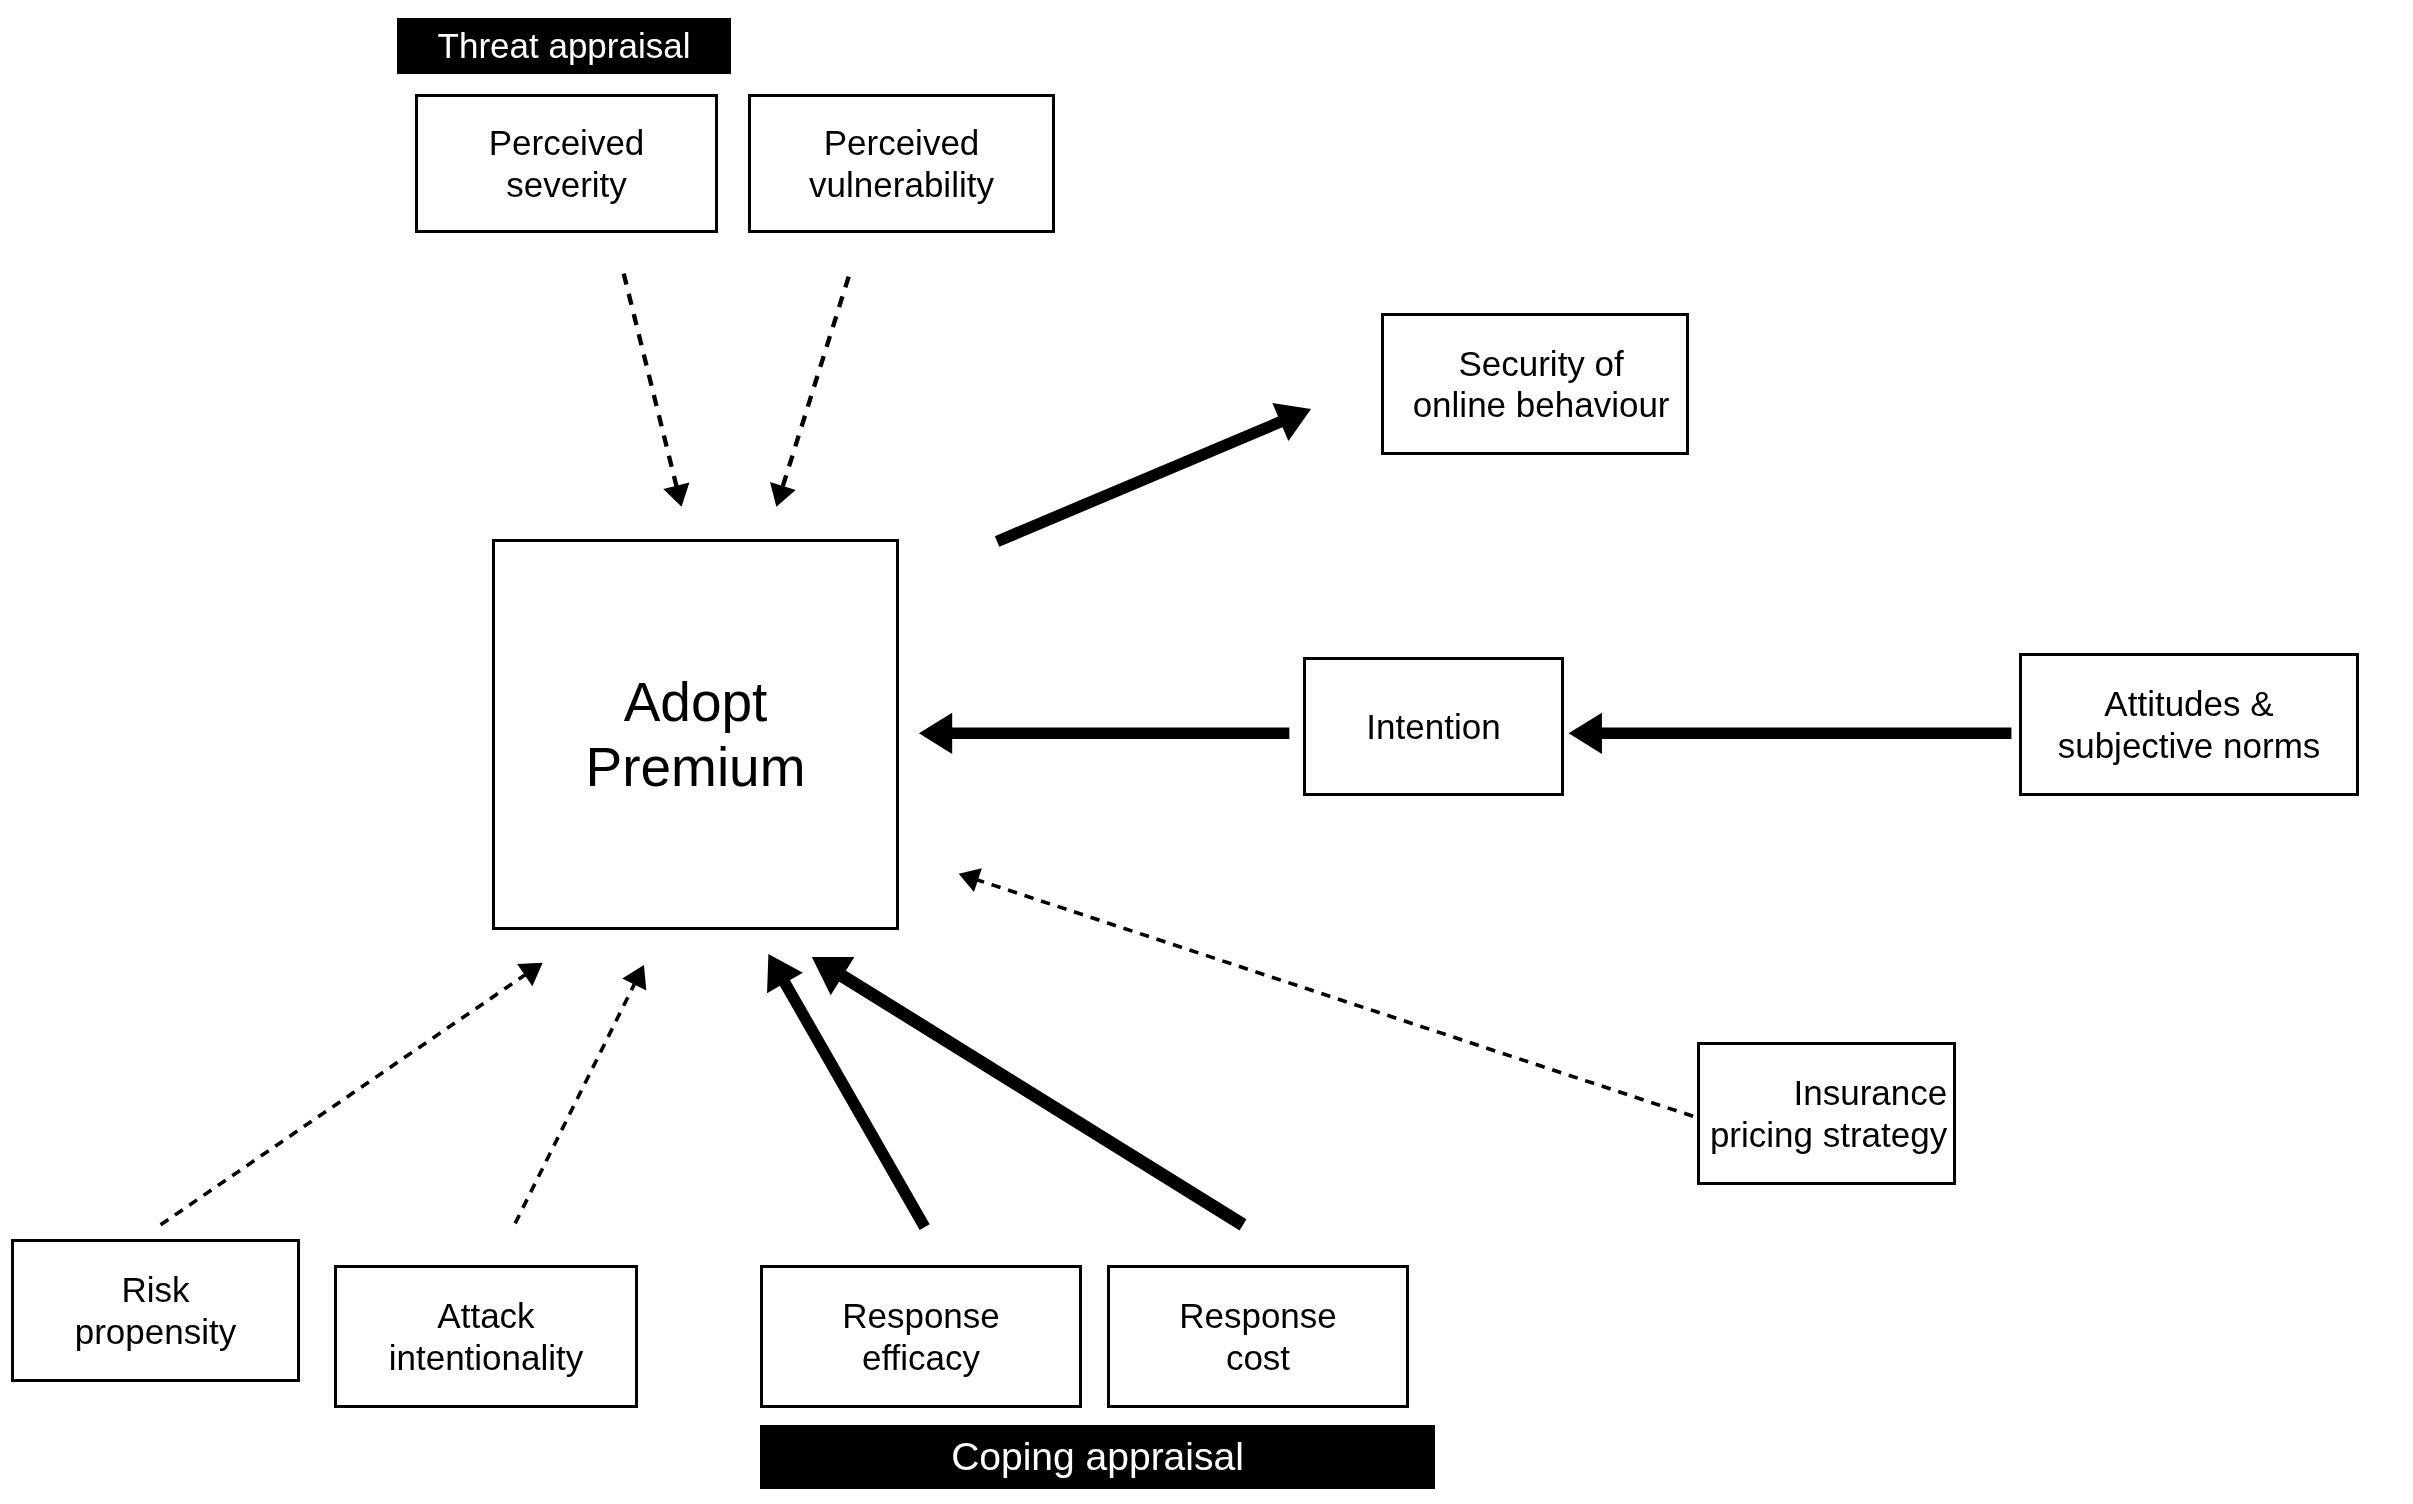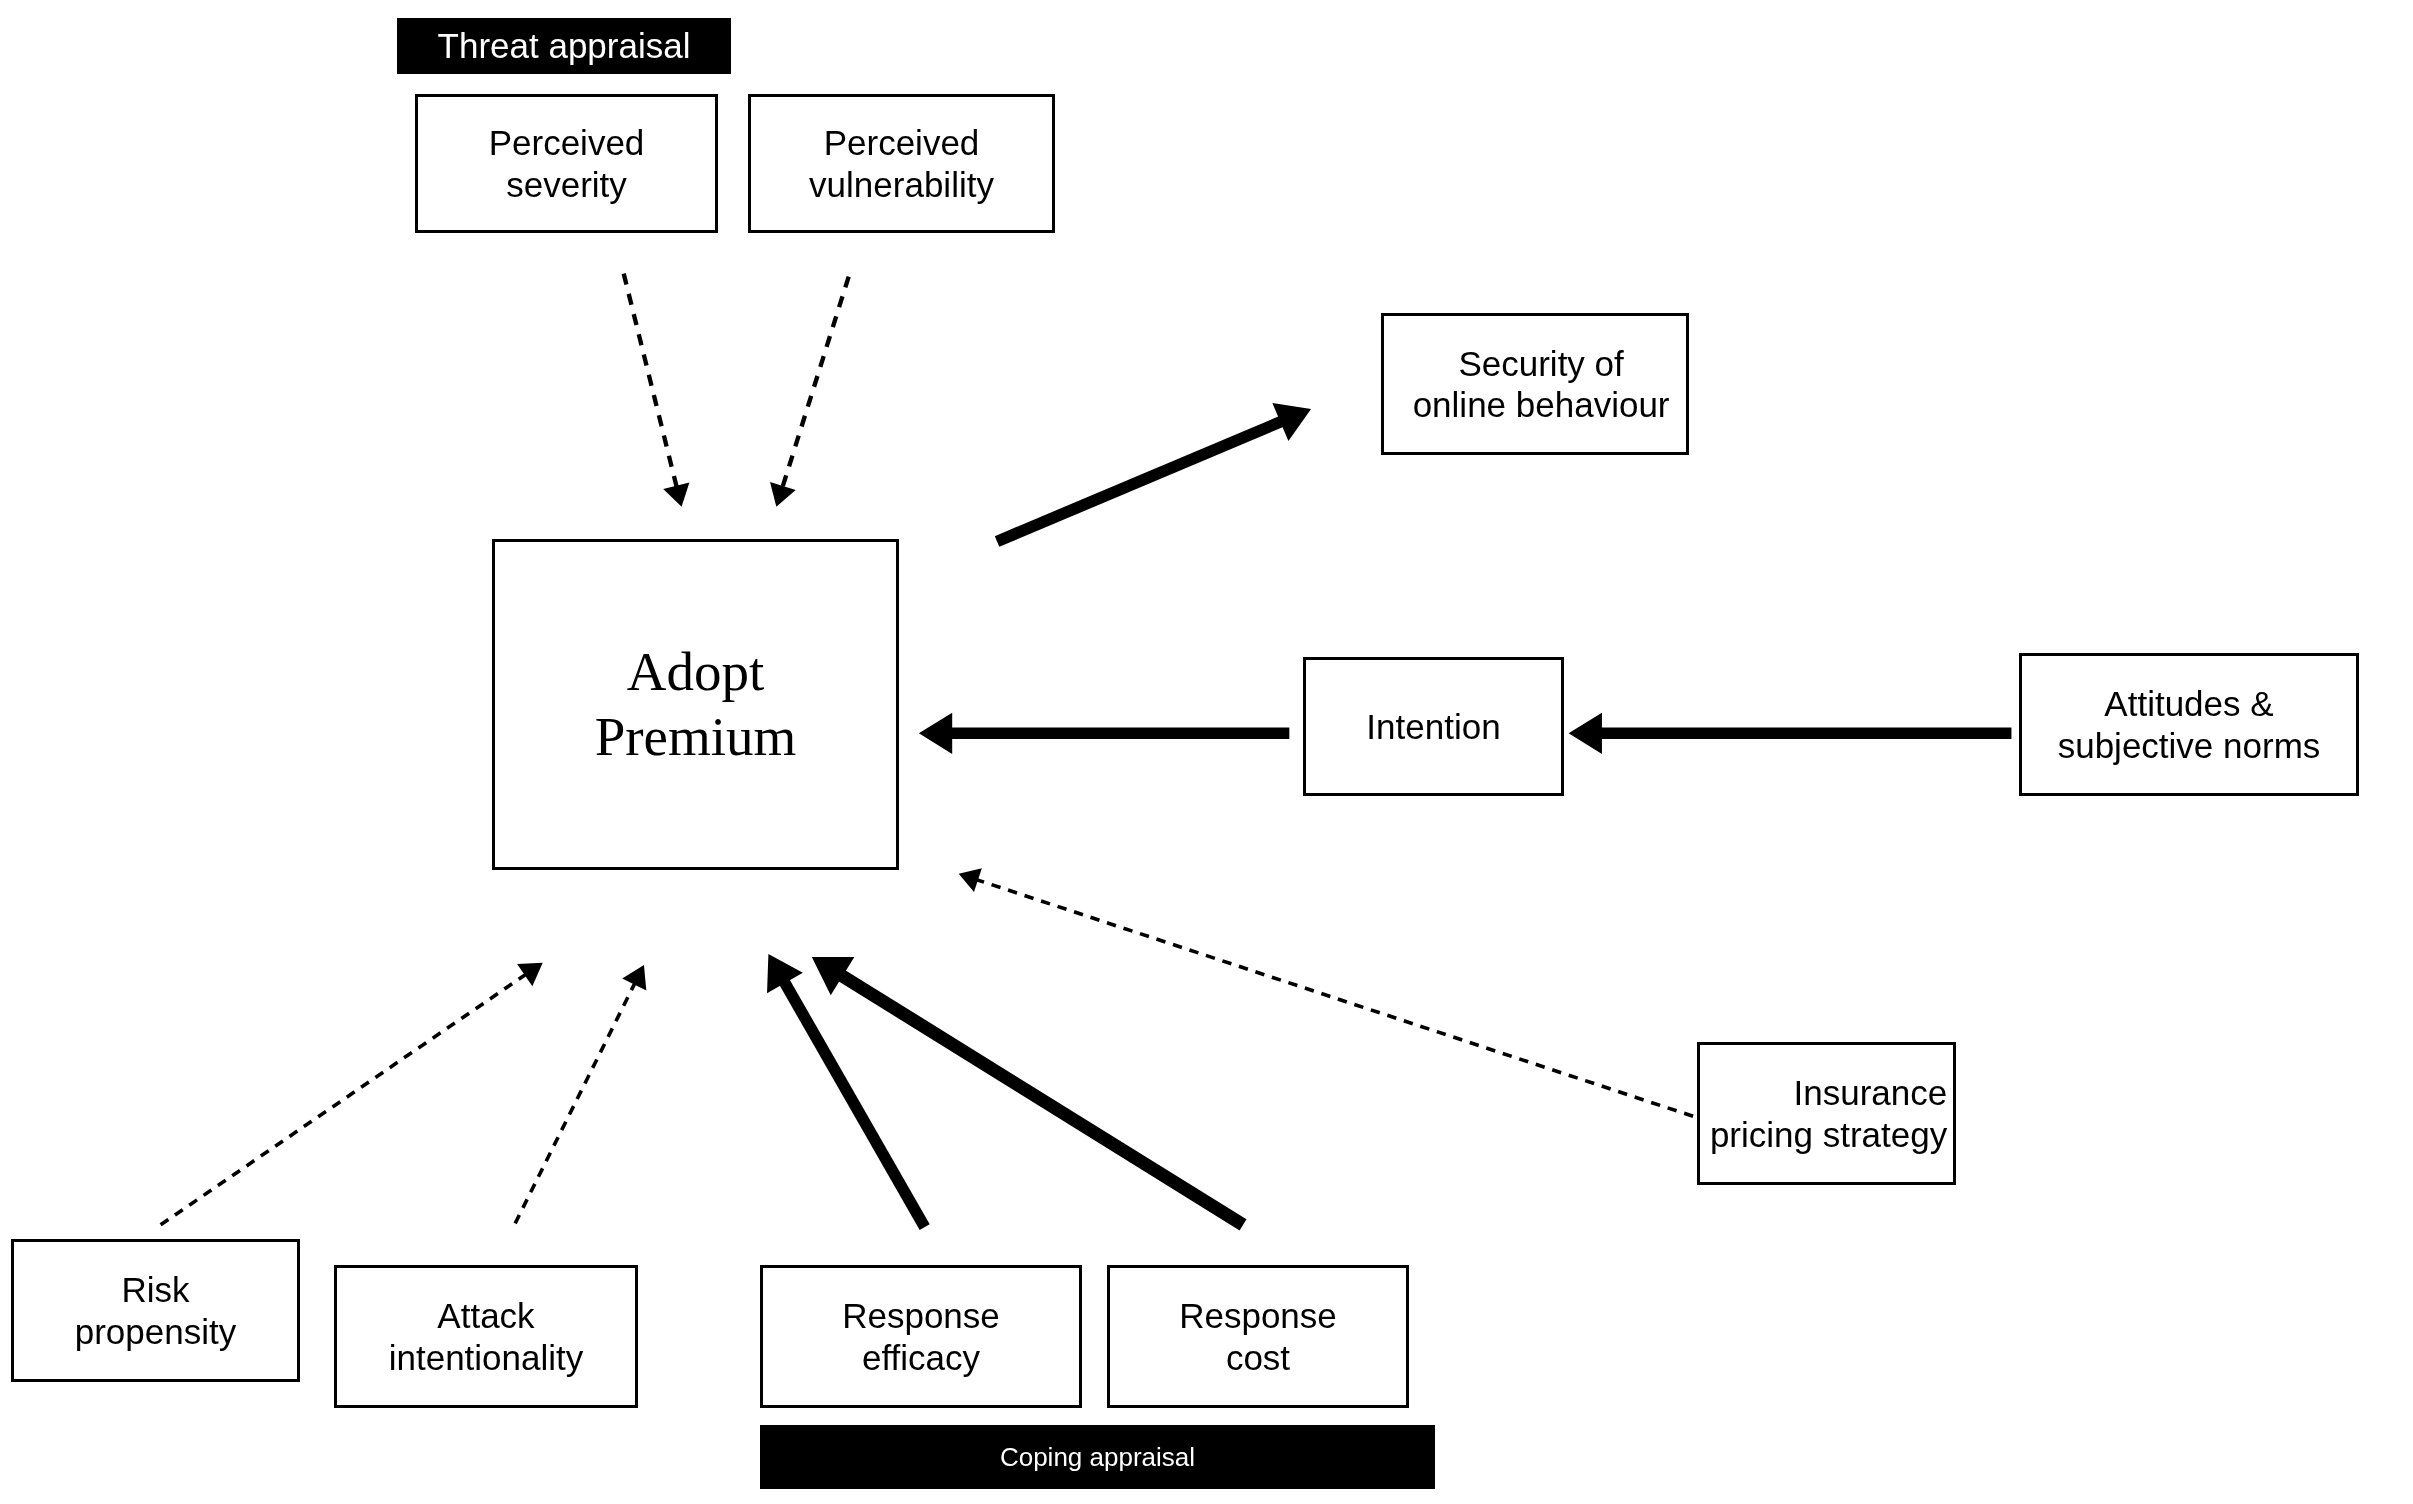--- a/index.html
+++ b/index.html
@@ -94,34 +94,34 @@
       <g>
         <line x1="1718" y1="1692" x2="1149.6118736902633" y2="1339.1415994385864" stroke="#000000" stroke-width="18" stroke-linecap="butt"></line>
         <polygon points="1122,1322 1180.8302543725952,1322.0342119240354 1148.1293569820612,1374.7091709639226" fill="#000000"></polygon>
       </g>
     </svg>
   <div id="node-layer">
       <div class="node" style="left: 415px; top: 94px; width: 303px; height: 139px;"><span class="lbl" style="font-size: 35px;">Perceived
 severity</span></div>
       <div class="node" style="left: 748px; top: 94px; width: 307px; height: 139px;"><span class="lbl" style="font-size: 35px;">Perceived
 vulnerability</span></div>
-      <div class="node" style="left: 492px; top: 539px; width: 407px; height: 331px; font-family: Liberation Serif, serif;"><span class="lbl" style="font-size: 55px;">Adopt
+      <div class="node" style="left: 492px; top: 539px; width: 407px; height: 391px;"><span class="lbl" style="font-size: 55px;">Adopt
 Premium</span></div>
       <div class="node" style="left: 1381px; top: 313px; width: 308px; height: 142px;"><span class="lbl" style="font-size: 35px; padding-left: 18px;">Security of
 online behaviour</span></div>
       <div class="node" style="left: 1303px; top: 657px; width: 261px; height: 139px;"><span class="lbl" style="font-size: 35px;">Intention</span></div>
       <div class="node" style="left: 2019px; top: 653px; width: 340px; height: 143px;"><span class="lbl" style="font-size: 35px;">Attitudes &amp;
 subjective norms</span></div>
       <div class="node" style="left: 1697px; top: 1042px; width: 259px; height: 143px; text-align: right;"><span class="lbl" style="font-size: 35px;">Insurance
 pricing strategy</span></div>
       <div class="node" style="left: 11px; top: 1239px; width: 289px; height: 143px;"><span class="lbl" style="font-size: 35px;">Risk
 propensity</span></div>
       <div class="node" style="left: 334px; top: 1265px; width: 304px; height: 143px;"><span class="lbl" style="font-size: 35px;">Attack
 intentionality</span></div>
       <div class="node" style="left: 760px; top: 1265px; width: 322px; height: 143px;"><span class="lbl" style="font-size: 35px;">Response
 efficacy</span></div>
       <div class="node" style="left: 1107px; top: 1265px; width: 302px; height: 143px;"><span class="lbl" style="font-size: 35px;">Response
 cost</span></div>
       <div class="node hdr" style="left: 397px; top: 18px; width: 334px; height: 56px;"><span class="lbl" style="font-size: 35px;">Threat appraisal</span></div>
-      <div class="node hdr" style="left: 760px; top: 1425px; width: 675px; height: 64px;"><span class="lbl" style="font-size: 26px;">Coping appraisal</span></div>
+      <div class="node hdr" style="left: 760px; top: 1425px; width: 675px; height: 64px;"><span class="lbl" style="font-size: 39px;">Coping appraisal</span></div>
     </div>
 </div>
 
 
 </body></html>

